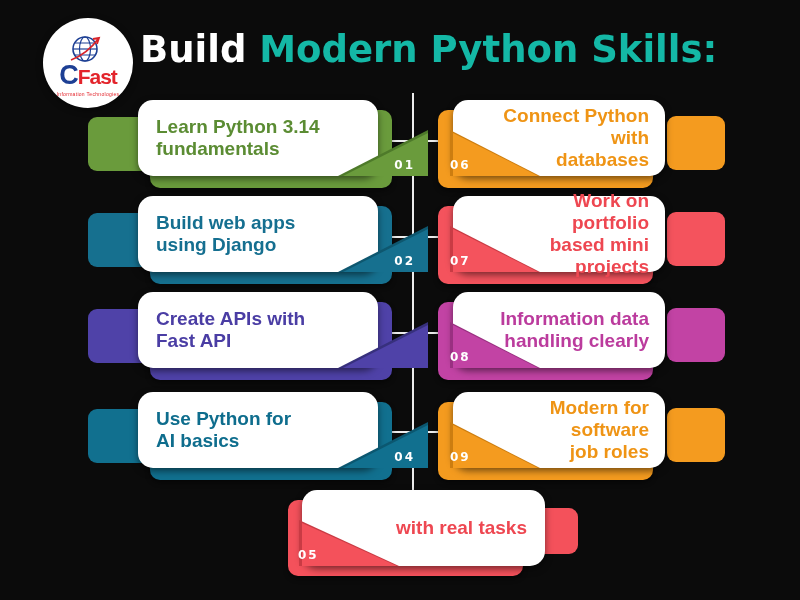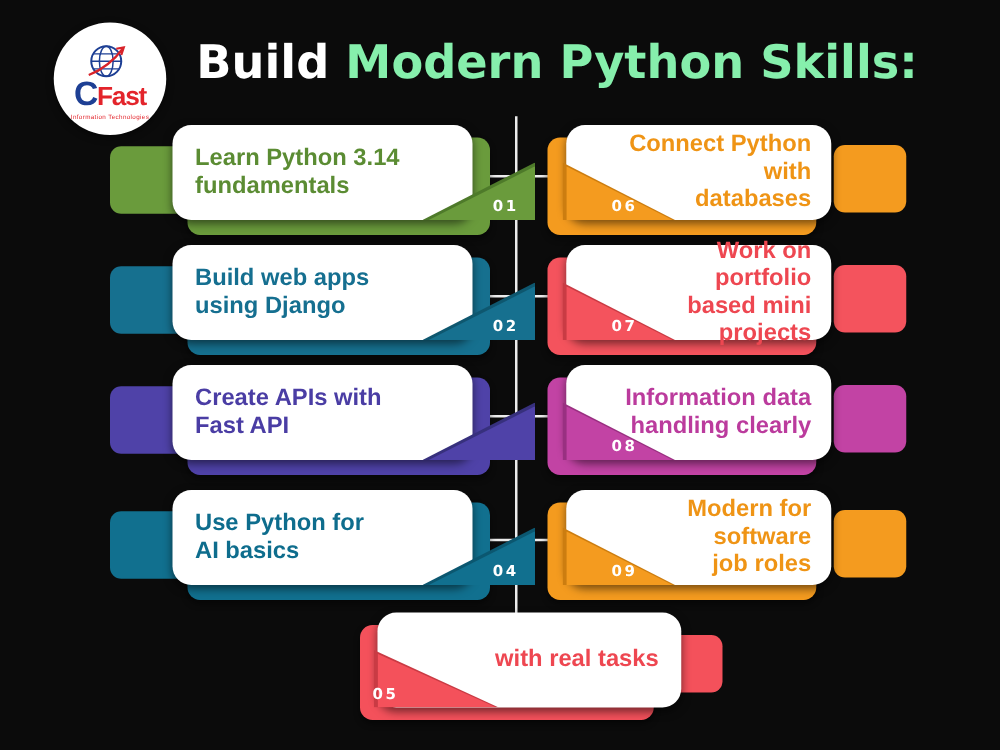--- a/index.html
+++ b/index.html
@@ -16,21 +16,21 @@
   .logo svg{display:block;margin-bottom:-4px;}
   .brand{font-weight:bold;line-height:1;letter-spacing:-1px;}
   .brand .c{color:#1d3f94;font-size:27px;}
   .brand .rest{color:#e3242b;font-size:21px;}
   .tagline{font-size:5px;color:#e3242b;margin-top:2px;letter-spacing:.3px;}
   
   .title{
     position:absolute;left:140px;top:28px;font-family:"DejaVu Sans","Liberation Sans",sans-serif;
     font-weight:bold;font-size:37px;letter-spacing:0px;white-space:nowrap;
   }
-  .title .t1{color:#ffffff;margin-left:17px;}
+  .title .t1{color:#ffffff;}
   .title .t2{color:#d7e51f;}
   
   .vline{position:absolute;left:412px;top:93px;width:2px;height:398px;background:#ececec;}
   .hline{position:absolute;left:380px;width:66px;height:2px;background:#ececec;}
   
   .row{position:absolute;width:310px;height:92px;}
   .row .tab{position:absolute;border-radius:9px;background:var(--accent);}
   .row .panel{position:absolute;border-radius:10px;background:var(--accent);box-shadow:0 3px 5px rgba(0,0,0,.45);}
   .row .card{
     position:absolute;background:#ffffff;border-radius:15px;
@@ -54,21 +54,21 @@
   .row.left .tri{left:255px;top:33px;width:85px;height:43px;clip-path:polygon(100% 0,100% 100%,0 100%);}
   .row.left .num{left:255px;top:58px;width:72px;text-align:right;}
   .row.left .txt{left:50px;top:0;width:240px;height:76px;padding-left:18px;box-sizing:border-box;text-align:left;}
   
   .row.right{width:292px;}
   .row.right .tab{left:229px;top:16px;width:58px;height:54px;}
   .row.right .panel{left:0;top:10px;width:215px;height:78px;}
   .row.right .card{left:15px;top:0;width:212px;height:76px;}
   .row.right .tri-edge{left:12px;top:30px;width:90px;height:46px;clip-path:polygon(0 0,0 100%,100% 100%);}
   .row.right .tri{left:15px;top:33px;width:85px;height:43px;clip-path:polygon(0 0,0 100%,100% 100%);}
-  .row.right .num{left:12px;top:58px;width:60px;text-align:right;}
+  .row.right .num{left:12px;top:58px;width:60px;text-align:left;}
   .row.right .txt{left:15px;top:0;width:212px;height:76px;padding-right:16px;box-sizing:border-box;text-align:right;}
   
   .row.bottom{width:294px;}
   .row.bottom .tab{left:232px;top:18px;width:58px;height:46px;}
   .row.bottom .panel{left:0;top:10px;width:235px;height:76px;}
   .row.bottom .card{left:14px;top:0;width:243px;height:76px;}
   .row.bottom .tri-edge{left:11px;top:30px;width:100px;height:46px;clip-path:polygon(0 0,0 100%,100% 100%);}
   .row.bottom .tri{left:14px;top:33px;width:95px;height:43px;clip-path:polygon(0 0,0 100%,100% 100%);}
   .row.bottom .num{left:10px;top:58px;width:60px;text-align:left;}
   .row.bottom .txt{left:14px;top:0;width:243px;height:76px;padding-right:18px;box-sizing:border-box;text-align:right;}
@@ -85,21 +85,21 @@
       <line x1="8" y1="19" x2="32" y2="19" stroke="#1d3f94" stroke-width="1.2"></line>
       <line x1="10" y1="13" x2="30" y2="13" stroke="#1d3f94" stroke-width="1"></line>
       <line x1="10" y1="25" x2="30" y2="25" stroke="#1d3f94" stroke-width="1"></line>
       <path d="M6 30 Q22 24 34 8 L32 14 L34 8 L28 9" fill="none" stroke="#d8232a" stroke-width="1.8"></path>
     </svg>
     <div class="brand"><span class="c">C</span><span class="rest">Fast</span></div>
     <div class="tagline">Information Technologies</div>
   </div>
 
   <div class="title">
-    <span class="t1" style="color: rgb(255, 255, 255);">Build </span><span class="t2" style="color: #86efac; margin-top: 31px;">Modern Python Skills:</span>
+    <span class="t1" style="color: rgb(255, 255, 255);">Build </span><span class="t2" style="color: #14b8a6; margin-top: 31px;">Modern Python Skills:</span>
   </div>
 
   <div class="vline" style="background: rgb(236, 236, 236);"></div>
   <div class="hline" style="top: 140px; background: rgb(236, 236, 236);"></div>
   <div class="hline" style="top: 236px; background: rgb(236, 236, 236);"></div>
   <div class="hline" style="top: 332px; background: rgb(236, 236, 236);"></div>
   <div class="hline" style="top: 431px; background: rgb(236, 236, 236);"></div>
 
   <div class="row left" style="left: 88px; top: 100px; --accent: #6a9b3c; --ink: #5b8c33; --edge: #4e7a2a;">
     <div class="tab"></div>

